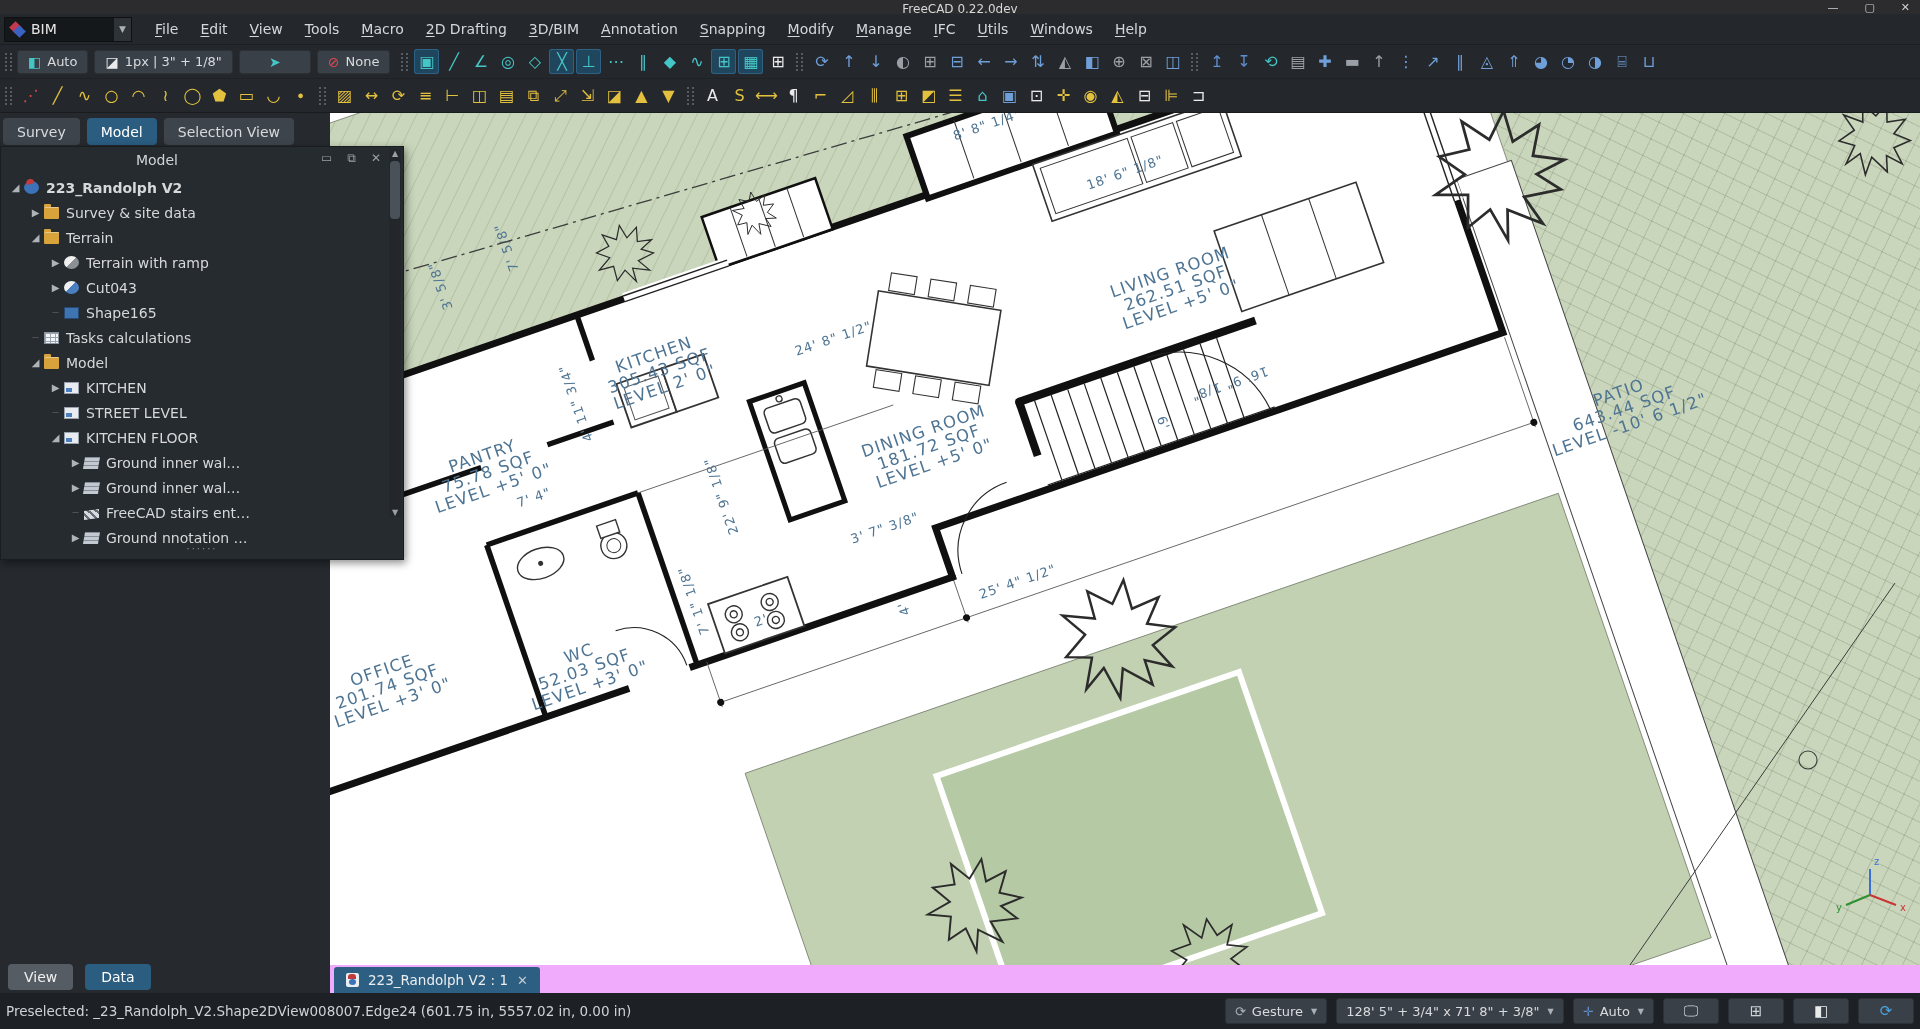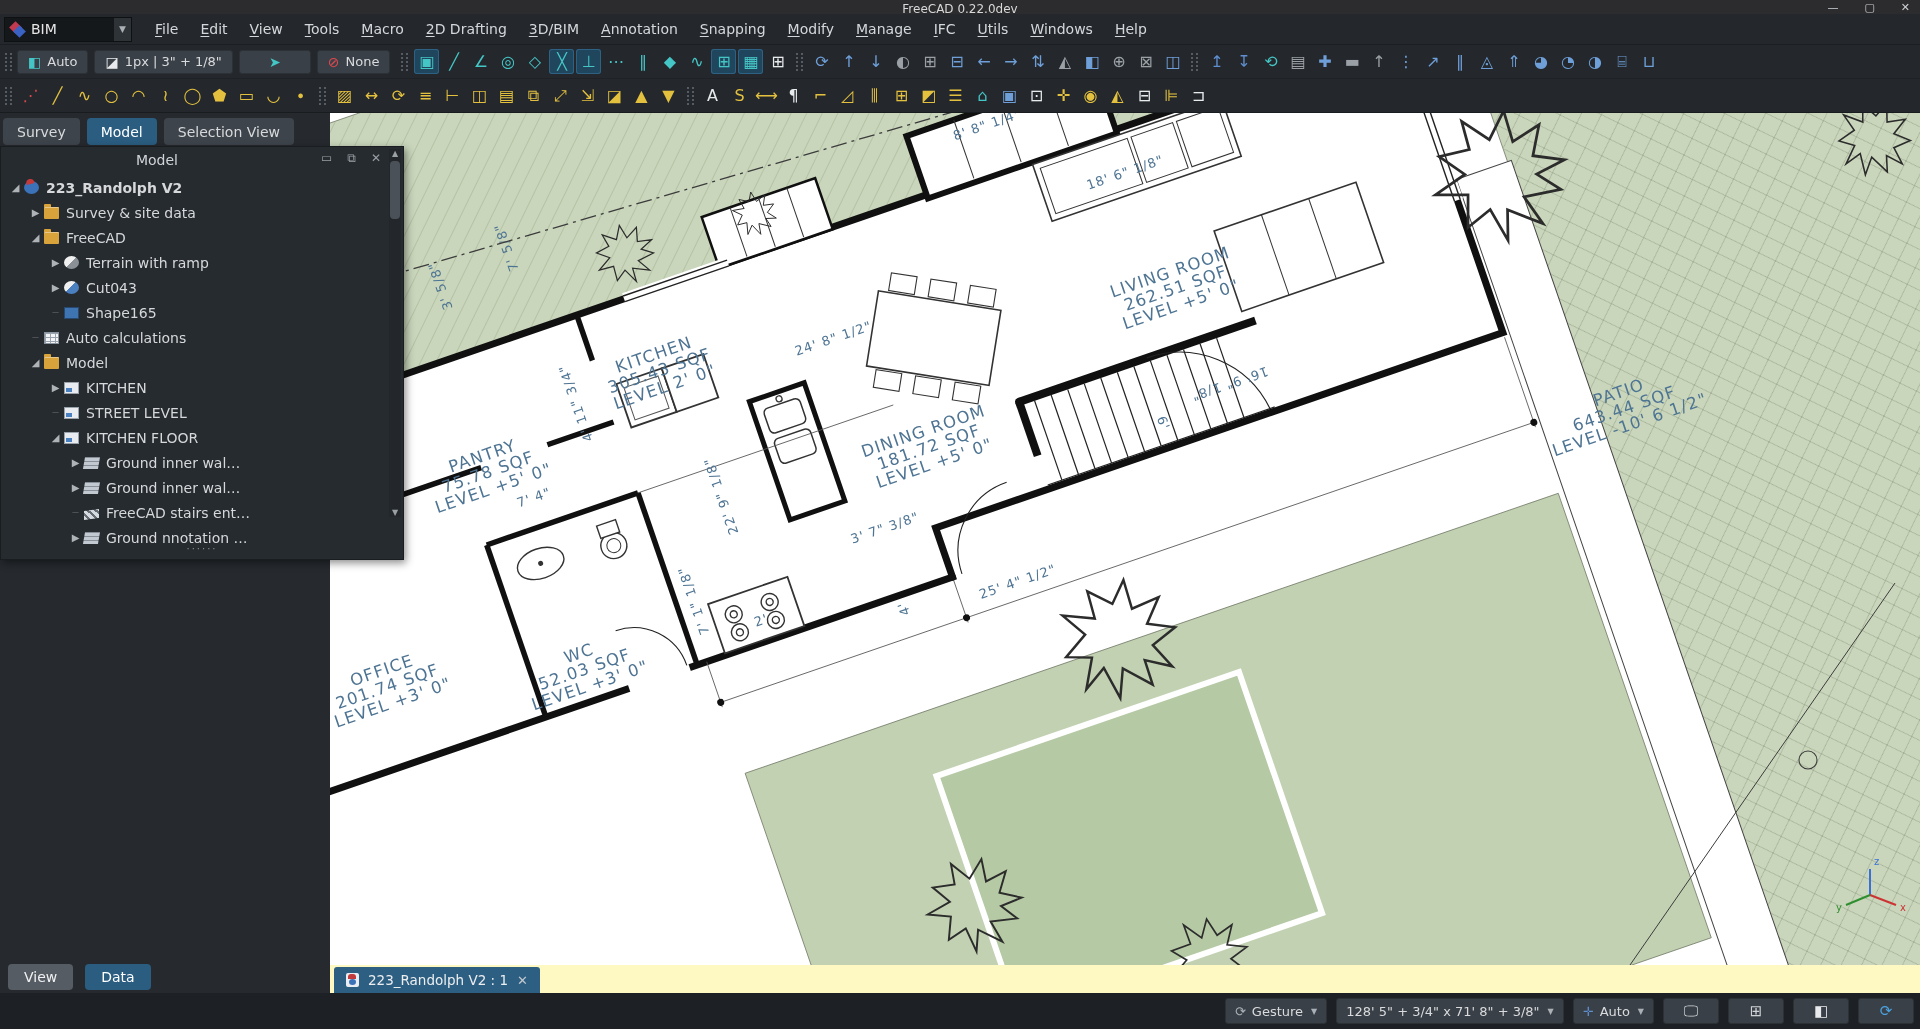--- a/index.html
+++ b/index.html
@@ -81,21 +81,21 @@
   .tscroll { position:absolute; right:2px; top:2px; width:12px; height:368px; background:#23272b; }
   .tscroll .up,.tscroll .dn { position:absolute; left:0; width:12px; color:#9aa0a6; font-size:8px; text-align:center; }
   .tscroll .up { top:0; } .tscroll .dn { bottom:0; }
   .tthumb { position:absolute; left:1px; top:12px; width:10px; height:58px; background:#4a5158; border-radius:4px; }
 
   
   .viewport { position:absolute; left:330px; top:113px; width:1590px; height:852px; background:#fff; overflow:hidden; }
   .viewport svg { display:block; }
 
   
-  .mditabbar { position:absolute; left:330px; top:965px; width:1590px; height:28px; background:#fef9c3; display:flex; align-items:flex-end; }
+  .mditabbar { position:absolute; left:330px; top:965px; width:1590px; height:28px; background:#f0abfc; display:flex; align-items:flex-end; }
   .mditab { margin-left:4px; height:26px; background:#2d5f83; border-radius:3px 3px 0 0; display:flex; align-items:center;
     padding:0 12px; gap:9px; color:#eceeef; font-size:13.5px; }
   .docicon { width:13px; height:14px; background:#e9eef3; border-radius:2px; position:relative; }
   .docicon::before { content:""; position:absolute; left:2px; top:1px; width:8px; height:5px; background:#c23a3a; border-radius:3px 3px 0 0; }
   .docicon::after { content:""; position:absolute; left:3px; top:6px; width:7px; height:6px; background:#3b72b8; border-radius:50%; }
   .mditab .close { color:#c3c9ce; font-size:13px; }
 
   
   .statusbar { position:absolute; left:0; top:993px; width:1920px; height:36px; background:#1d2125;
     display:flex; align-items:center; color:#cfd3d7; font-size:13.5px; }
@@ -510,41 +510,41 @@
           <span>223_Randolph V2</span>
         </div>
         <div class="trow" style="padding-left: 26px;">
           <span class="texp">▶</span>
           <span class="ti ti-folder"></span>
           <span>Survey &amp; site data</span>
         </div>
         <div class="trow" style="padding-left: 26px;">
           <span class="texp">◢</span>
           <span class="ti ti-folder"></span>
-          <span>FreeCAD</span>
+          <span>Terrain</span>
         </div>
         <div class="trow" style="padding-left: 46px;">
           <span class="texp">▶</span>
           <span class="ti ti-sphere"></span>
           <span>Terrain with ramp</span>
         </div>
         <div class="trow" style="padding-left: 46px;">
           <span class="texp">▶</span>
           <span class="ti ti-sphere2"></span>
           <span>Cut043</span>
         </div>
         <div class="trow" style="padding-left: 46px;">
           <span class="texp" style="color: rgb(85, 89, 94);">─</span>
           <span class="ti ti-cube"></span>
           <span>Shape165</span>
         </div>
         <div class="trow" style="padding-left: 26px;">
           <span class="texp" style="color: rgb(85, 89, 94);">─</span>
           <span class="ti ti-sheet"></span>
-          <span>Auto calculations</span>
+          <span>Tasks calculations</span>
         </div>
         <div class="trow" style="padding-left: 26px;">
           <span class="texp">◢</span>
           <span class="ti ti-folder"></span>
           <span>Model</span>
         </div>
         <div class="trow" style="padding-left: 46px;">
           <span class="texp">▶</span>
           <span class="ti ti-level"></span>
           <span>KITCHEN</span>
@@ -590,20 +590,21 @@
 
   <div class="mditabbar">
     <div class="mditab">
       <span class="docicon"></span>
       <span>223_Randolph V2 : 1</span>
       <span class="close">✕</span>
     </div>
   </div>
 
   <div class="statusbar">
+    <span class="status-msg">Preselected: _23_Randolph_V2.Shape2DView008007.Edge24 (601.75 in, 5557.02 in, 0.00 in)</span>
     <div class="status-right">
       <span class="sbtn">
         <span style="color:#aab0b6">⟳</span>
         <span>Gesture</span>
           <span class="caret">▼</span>
         </span>
       <span class="sbtn">
         <span>128' 5" + 3/4" x 71' 8" + 3/8"</span>
           <span class="caret">▼</span>
         </span>

